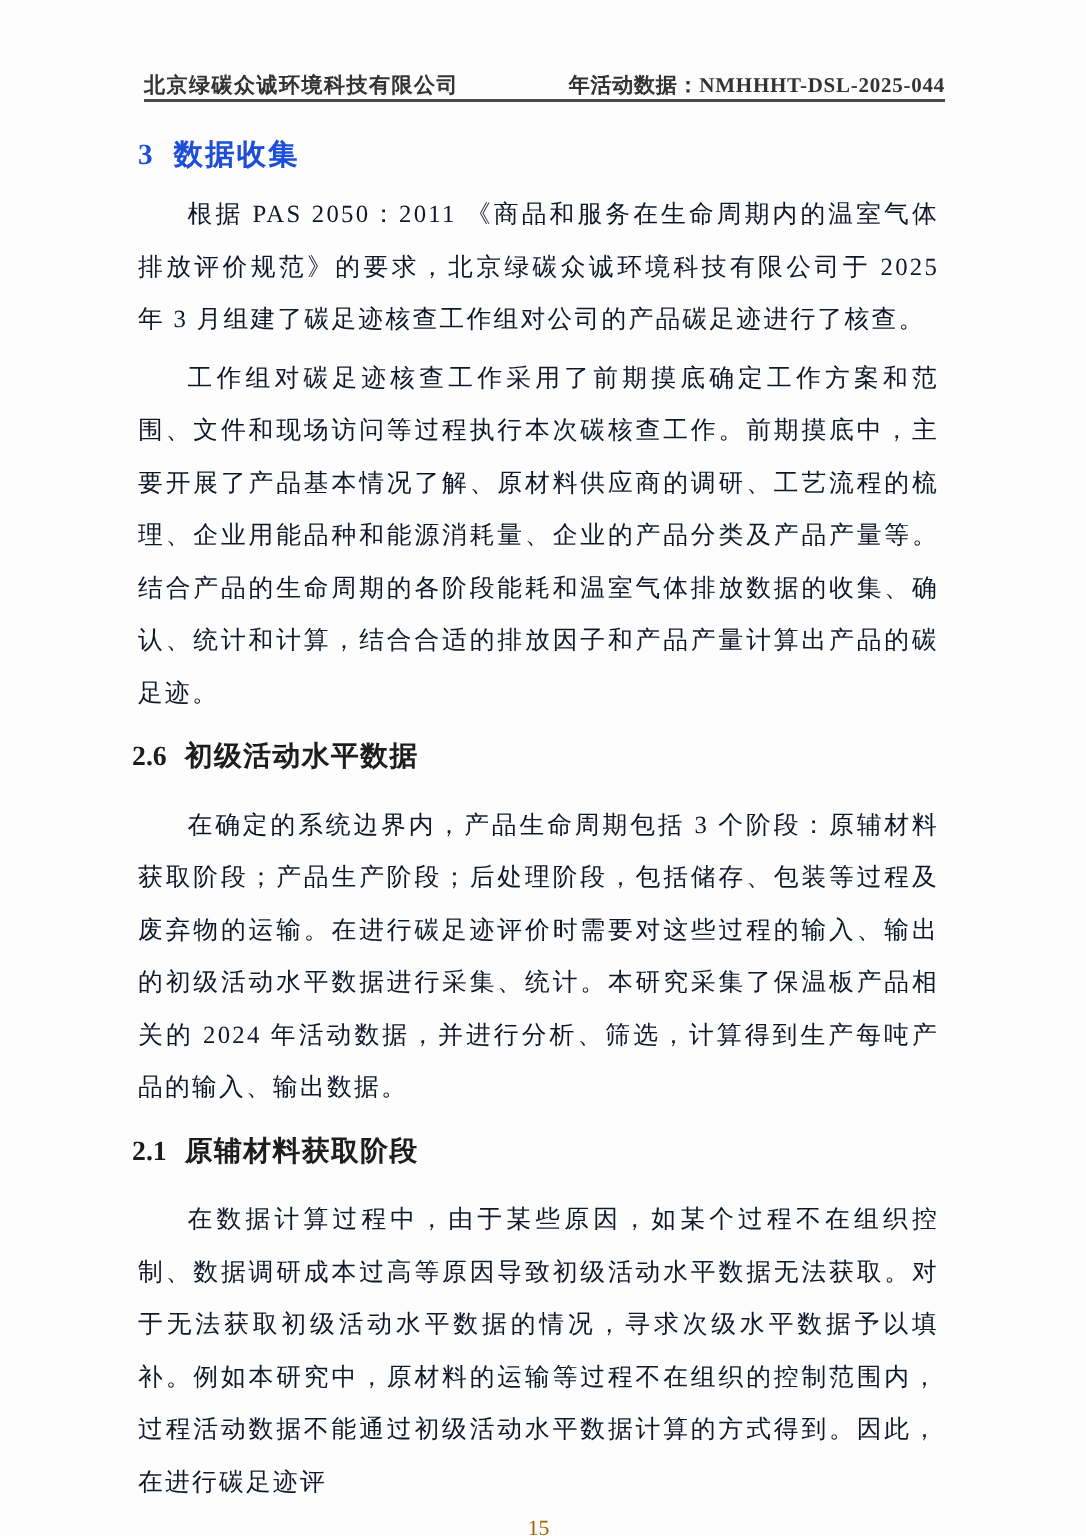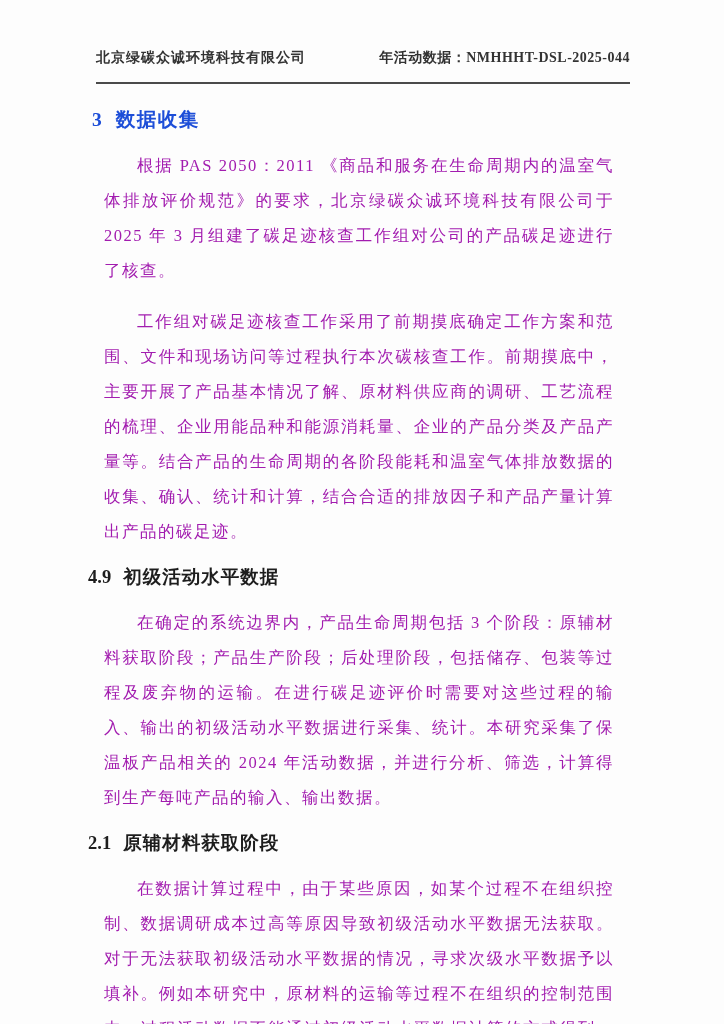--- a/index.html
+++ b/index.html
@@ -13,21 +13,21 @@
     overflow: hidden;
     font-family: "Liberation Serif", "DejaVu Serif", serif;
     color: #262626;
   }
   .page-header {
     display: flex;
     justify-content: space-between;
     align-items: flex-end;
     margin-left: 8px;
     padding-top: 50px;
-    padding-bottom: 16px;
+    padding-bottom: 0;
     border-bottom: 2px solid #4a4a4a;
     font-size: 14px;
     line-height: 16px;
     font-weight: bold;
     color: #333333;
     letter-spacing: 1px;
   }
   .page-header .file-no { letter-spacing: 0.5px; }
   .main-heading {
     margin: 24px 0 9px 4px;
@@ -41,28 +41,28 @@
   .sub-heading {
     margin: 14px 0 15px 0;
     font-size: 18.5px;
     line-height: 24px;
     font-weight: bold;
     color: #1d1d1d;
     letter-spacing: 1px;
   }
   .sub-heading .num { margin-right: 12px; letter-spacing: 0; }
   .body-par {
-    margin: 16px;
+    margin: 4px;
     font-size: 16.5px;
     line-height: 35px;
     letter-spacing: 1.5px;
     text-indent: 2em;
     text-align: justify;
     text-align-last: left;
-    color: #a21caf;
+    color: #0f172a;
   }
   .page-footer {
     margin-top: 5px;
     text-align: center;
     font-size: 14.5px;
     line-height: 18px;
     color: #a16207;
   }
 </style>
 </head>
@@ -77,21 +77,21 @@
 
   <main>
 
     <section>
       <h1 class="main-heading"><span class="num">3</span><span>数据收集</span></h1>
       <p class="body-par">根据 PAS 2050：2011 《商品和服务在生命周期内的温室气体排放评价规范》的要求，北京绿碳众诚环境科技有限公司于 2025 年 3 月组建了碳足迹核查工作组对公司的产品碳足迹进行了核查。</p>
       <p class="body-par">工作组对碳足迹核查工作采用了前期摸底确定工作方案和范围、文件和现场访问等过程执行本次碳核查工作。前期摸底中，主要开展了产品基本情况了解、原材料供应商的调研、工艺流程的梳理、企业用能品种和能源消耗量、企业的产品分类及产品产量等。结合产品的生命周期的各阶段能耗和温室气体排放数据的收集、确认、统计和计算，结合合适的排放因子和产品产量计算出产品的碳足迹。</p>
     </section>
 
     <section>
-      <h2 class="sub-heading"><span class="num">4.9</span><span>初级活动水平数据</span></h2>
+      <h2 class="sub-heading"><span class="num">2.6</span><span>初级活动水平数据</span></h2>
       <p class="body-par">在确定的系统边界内，产品生命周期包括 3 个阶段：原辅材料获取阶段；产品生产阶段；后处理阶段，包括储存、包装等过程及废弃物的运输。在进行碳足迹评价时需要对这些过程的输入、输出的初级活动水平数据进行采集、统计。本研究采集了保温板产品相关的 2024 年活动数据，并进行分析、筛选，计算得到生产每吨产品的输入、输出数据。</p>
     </section>
 
     <section>
       <h2 class="sub-heading"><span class="num">2.1</span><span>原辅材料获取阶段</span></h2>
       <p class="body-par">在数据计算过程中，由于某些原因，如某个过程不在组织控制、数据调研成本过高等原因导致初级活动水平数据无法获取。对于无法获取初级活动水平数据的情况，寻求次级水平数据予以填补。例如本研究中，原材料的运输等过程不在组织的控制范围内，过程活动数据不能通过初级活动水平数据计算的方式得到。因此，在进行碳足迹评</p>
     </section>
 
   </main>
 

